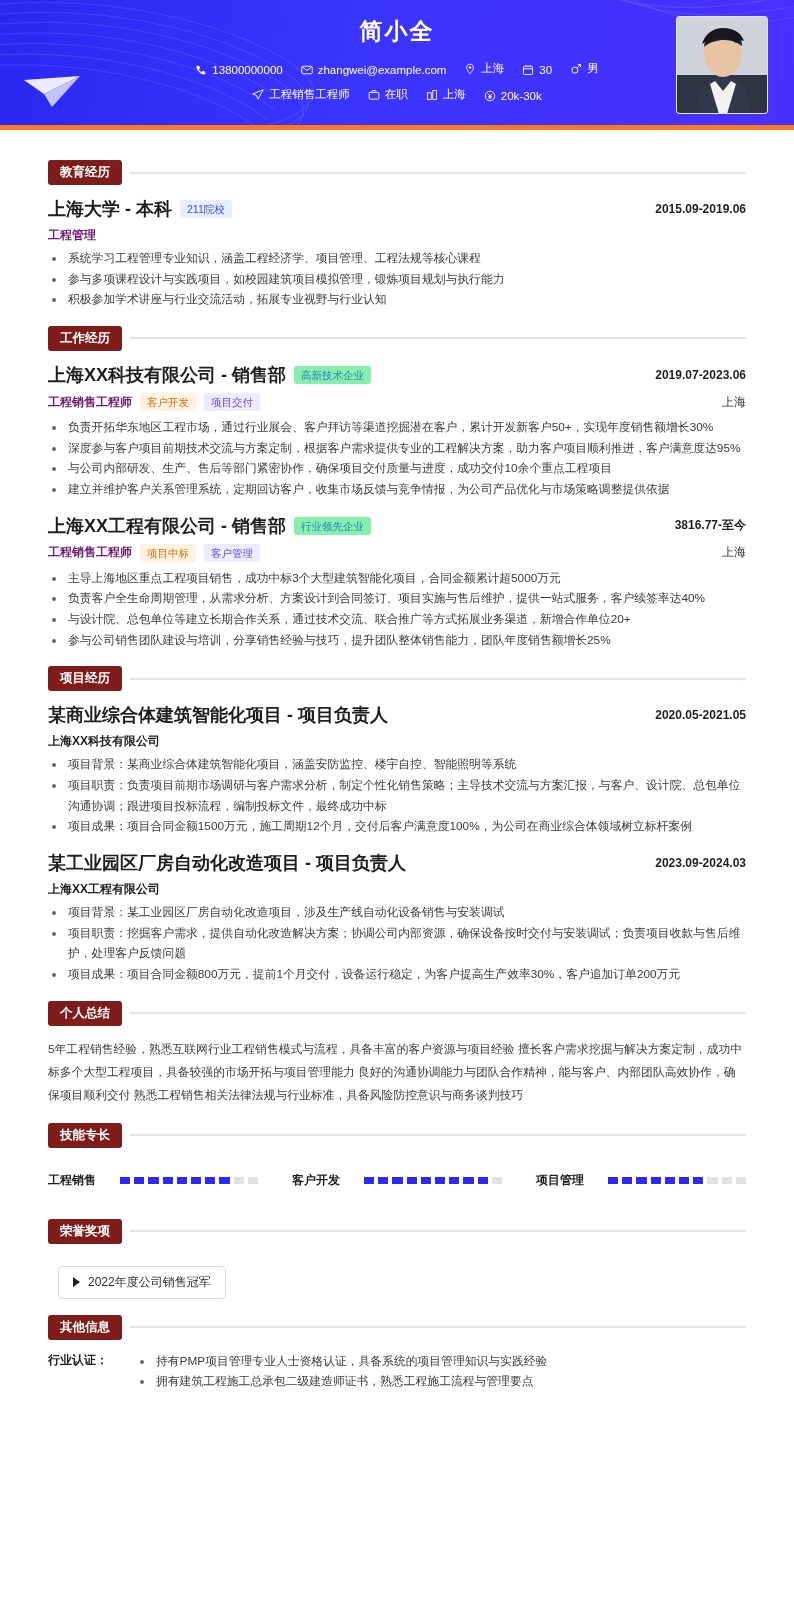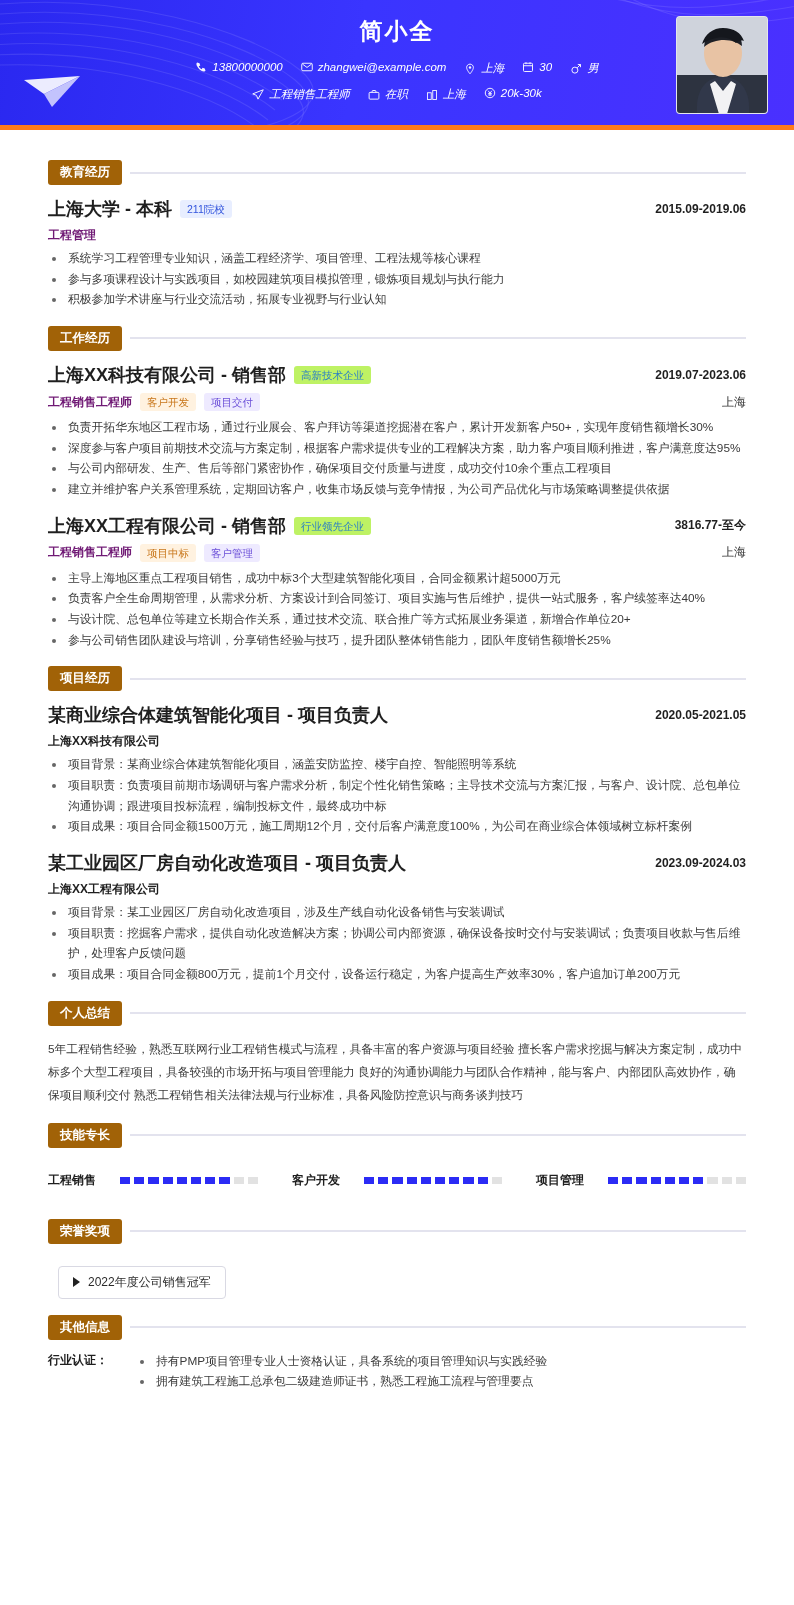--- a/index.html
+++ b/index.html
@@ -41,27 +41,26 @@
     text-align: center;
     font-size: 23px;
     font-weight: bold;
     letter-spacing: 2px;
     margin: 2px 0 14px 0;
     position: relative; z-index: 2;
   }
   .hdr-line {
     display: flex;
     justify-content: center;
-    align-items: flex-start;
+    align-items: flex-end;
     flex-wrap: wrap;
     gap: 18px;
     font-size: 11.5px;
     position: relative; z-index: 2;
     margin-bottom: 11px;
-    font-style: italic;
   }
   .hdr-item { display: flex; align-items: center; gap: 5px; white-space: nowrap; }
   .hdr-item .ic { display: inline-block; width: 12px; height: 12px; opacity: .95; }
   .avatar {
     position: absolute;
     right: 26px; top: 16px;
     width: 92px; height: 98px;
     border-radius: 4px;
     overflow: hidden;
     background: #c9ccd6;
@@ -72,21 +71,21 @@
   
   .content { padding: 14px 48px 20px 48px; }
 
   .section { margin-bottom: 8px; }
   .sec-title-wrap {
     display: flex;
     align-items: center;
     margin: 16px 0 12px 0;
   }
   .sec-title {
-    background: #a16207;
+    background: #7f1d1d;
     color: #fff;
     font-size: 12.5px;
     font-weight: bold;
     padding: 4px 12px;
     border-radius: 3px;
     white-space: nowrap;
   }
   .sec-rule {
     flex: 1;
     height: 2px;
@@ -109,21 +108,21 @@
   .role { font-weight: bold; font-size: 12px; color: #701a75; }
 
   .tag {
     font-size: 10.5px;
     padding: 2px 7px;
     border-radius: 3px;
     white-space: nowrap;
     line-height: 1.35;
   }
   .tag-blue { background: #e8eeff; color: #3355dd; }
-  .tag-cyan { background: #bef264; color: #2b7fc4; }
+  .tag-cyan { background: #86efac; color: #2b7fc4; }
   .tag-purple { background: #eeeaff; color: #6b4fd8; }
   .tag-amber { background: #fff2e0; color: #c8761a; }
 
   ul.bullets { margin: 4px 0 0 0; padding-left: 18px; }
   ul.bullets li {
     font-size: 11.8px;
     line-height: 1.75;
     color: #3a3a3a;
     padding-left: 2px;
   }

